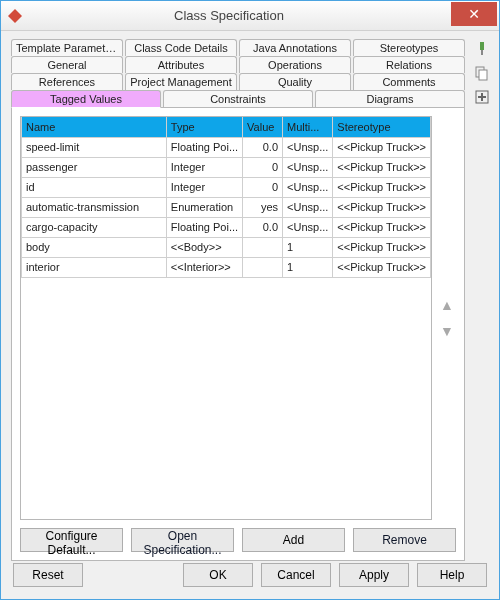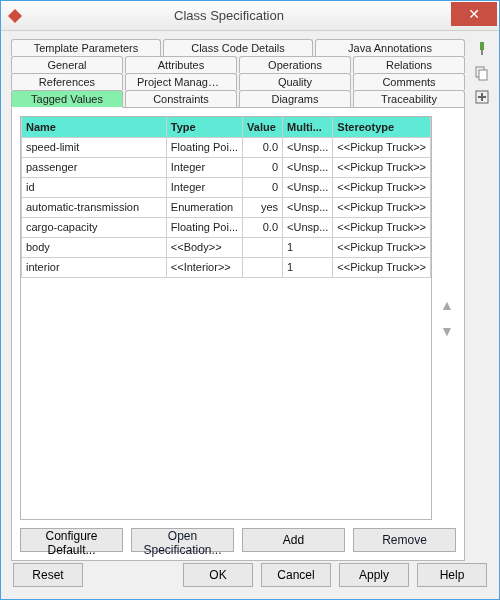--- a/index.html
+++ b/index.html
@@ -83,29 +83,29 @@
     gap: 2px;
     flex-wrap: nowrap;
   }
   .tab {
     flex: 1;
     border: 1px solid #b8b8b8;
     border-bottom: none;
     border-radius: 3px 3px 0 0;
     background: #f7f7f7;
     text-align: center;
-    padding: 2px 11px;
+    padding: 2px 4px;
     font-size: 11px;
     white-space: nowrap;
     overflow: hidden;
     text-overflow: ellipsis;
     cursor: default;
   }
   .tab.active {
-    background: #86efac;
+    background: #f0abfc;
     border-bottom: 1px solid #fff;
     position: relative;
     z-index: 2;
   }
   .tab-body-wrap {
     border: 1px solid #b8b8b8;
     background: #fff;
     margin-top: -1px;
     flex: 1;
     display: flex;
@@ -133,22 +133,22 @@
     border: 1px solid #cfcfcf;
     padding: 2px 4px;
     height: 20px;
     font-size: 11px;
     text-align: left;
     white-space: nowrap;
     overflow: hidden;
     text-overflow: ellipsis;
   }
   table.grid th {
-    background: #5eead4;
-    font-weight: bold;
+    background: #0ea5e9;
+    font-weight: normal;
     border-top: none;
   }
   table.grid td.right { text-align: right; }
   .grid th:nth-child(1), .grid td:nth-child(1) { width: 145px; }
   .grid th:nth-child(2), .grid td:nth-child(2) { width: 75px; }
   .grid th:nth-child(3), .grid td:nth-child(3) { width: 40px; }
   .grid th:nth-child(4), .grid td:nth-child(4) { width: 48px; }
   .grid th:nth-child(5), .grid td:nth-child(5) { }
   .grid-fill { flex: 1; }
   .arrow-col {
@@ -210,38 +210,38 @@
 
   <div class="content">
 
     <div class="main-col">
 
       <div class="tabs">
         <div class="tab-row" id="tab-row-1">
             <div class="tab">Template Parameters</div>
             <div class="tab">Class Code Details</div>
             <div class="tab">Java Annotations</div>
+            <div class="tab">Stereotypes</div>
           </div>
         <div class="tab-row" id="tab-row-2">
             <div class="tab">General</div>
             <div class="tab">Attributes</div>
             <div class="tab">Operations</div>
             <div class="tab">Relations</div>
           </div>
         <div class="tab-row" id="tab-row-3">
             <div class="tab">References</div>
             <div class="tab">Project Management</div>
             <div class="tab">Quality</div>
             <div class="tab">Comments</div>
           </div>
         <div class="tab-row" id="tab-row-4">
             <div class="tab active">Tagged Values</div>
             <div class="tab">Constraints</div>
             <div class="tab">Diagrams</div>
-            <div class="tab">Traceability</div>
           </div>
       </div>
 
       <div class="tab-body-wrap">
         <div class="table-area">
           <div class="table-box">
             <table class="grid">
               <thead>
                   <tr id="grid-header">
                     <th>Name</th>

